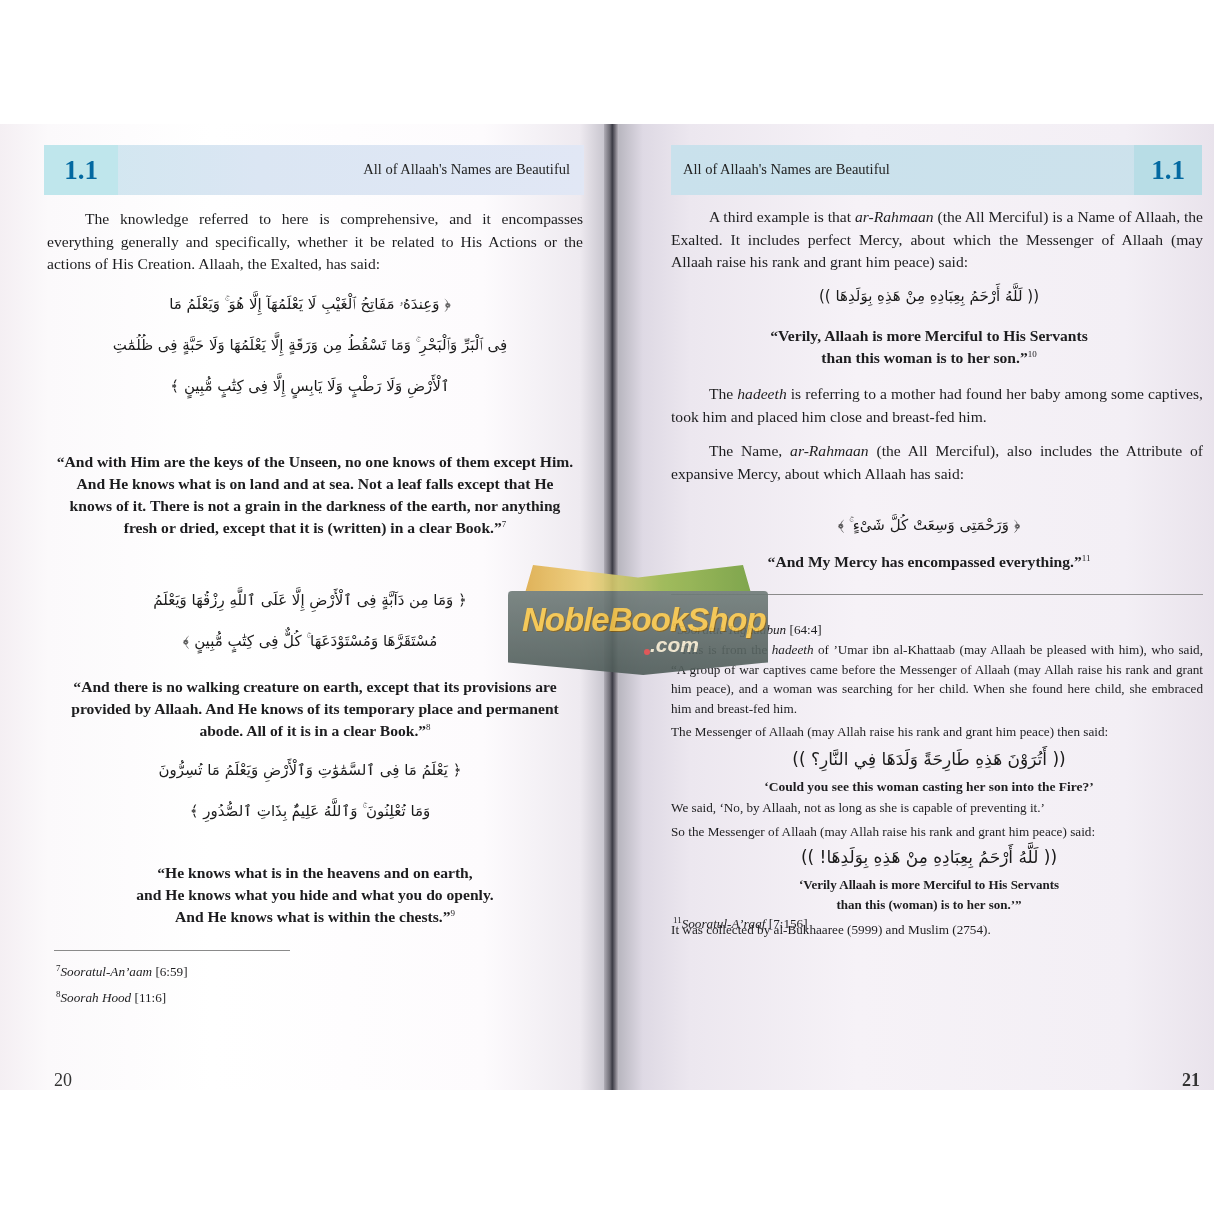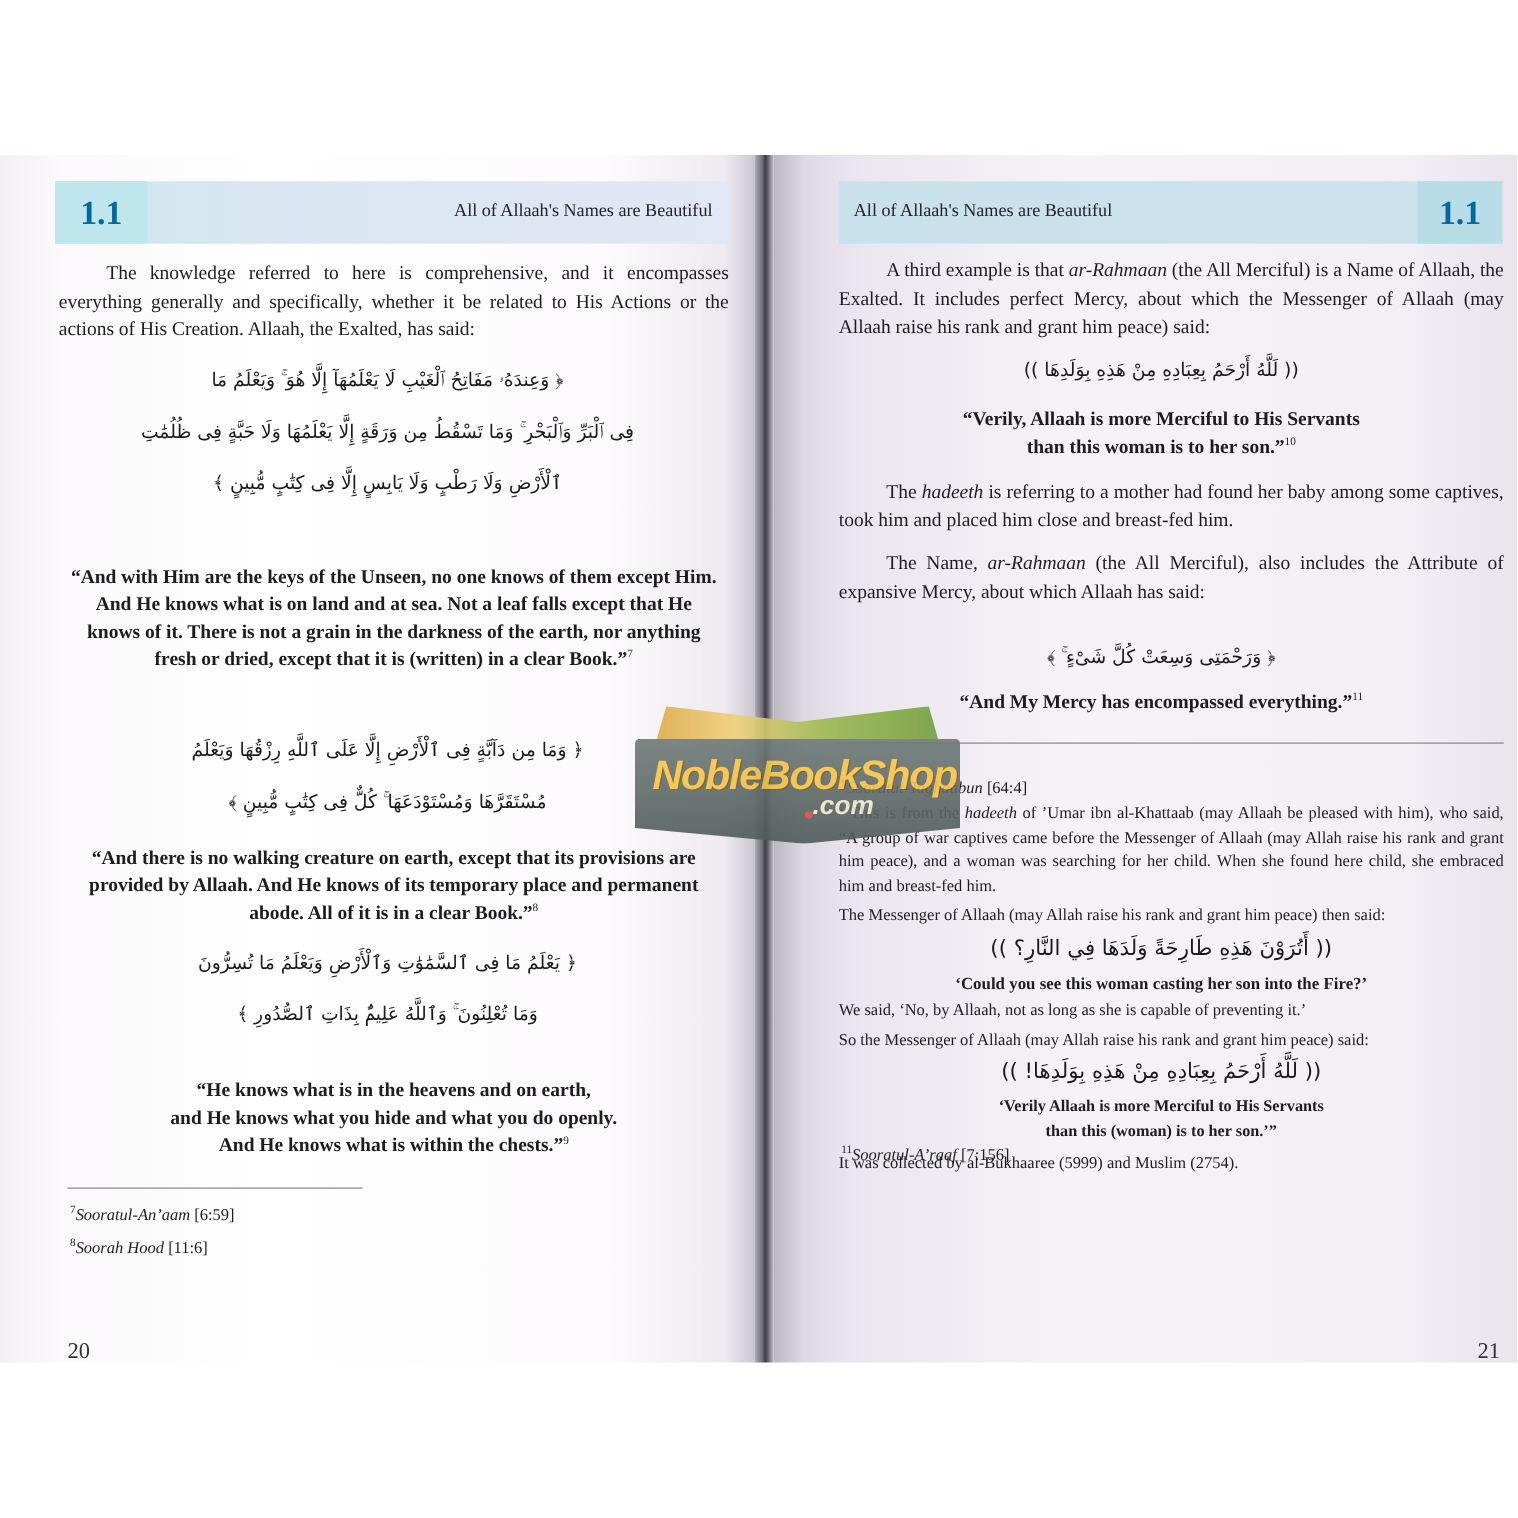--- a/index.html
+++ b/index.html
@@ -170,21 +170,21 @@
       <div>than this (woman) is to her son.’”</div>
     </div>
 
     <div class="footnote" style="left:52px; top:796px;">It was collected by al-Bukhaaree (5999) and Muslim (2754).</div>
 
     <div class="footnote" style="left:54px; top:790px;">
       <sup>11</sup><i>Sooratul-A’raaf</i>
       <span>[7:156]</span>
     </div>
 
-    <div class="page-num" style="right:14px; top:946px;">21</div>
+    <div class="page-num" style="right:14px; top:946px;font-weight:bold;">21</div>
   </div>
 
   <div class="watermark" style="top:441px;">
     <div class="wm-book"></div>
     <div class="wm-plate"></div>
     <div class="wm-text">NobleBookShop</div>
     <div class="wm-dot"></div>
     <div class="wm-com">.com</div>
   </div>
 </div>

